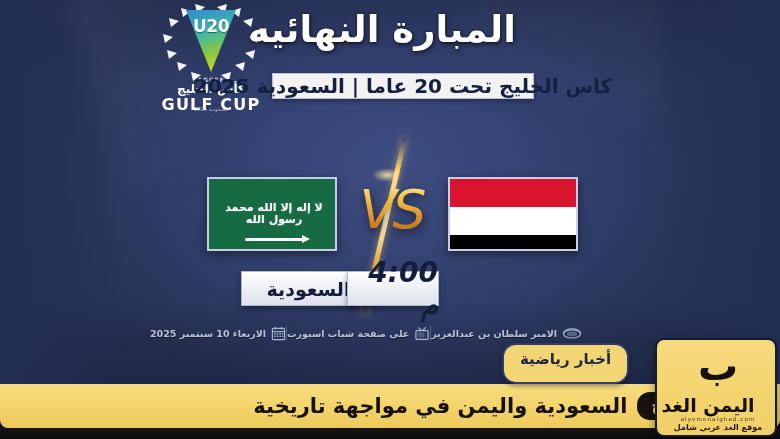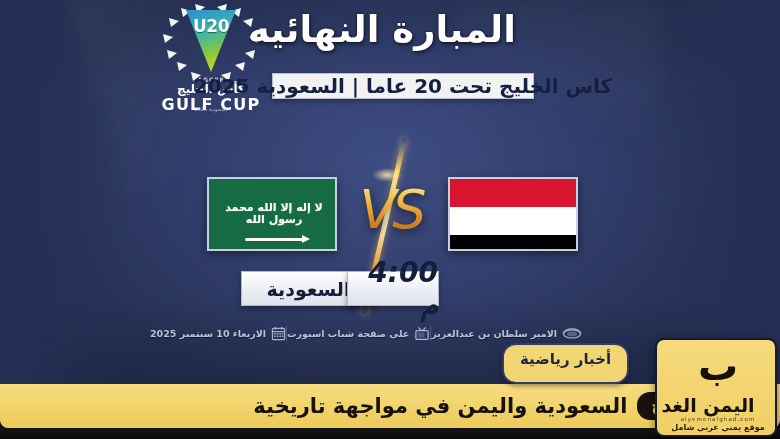--- a/index.html
+++ b/index.html
@@ -377,16 +377,16 @@
   <div id="banner-shade"></div>
   <div id="banner">
     <div id="banner-tag">كأس الخليج</div>
     <div id="banner-head">السعودية واليمن في مواجهة تاريخية</div>
   </div>
 
   <div id="brand">
     <div id="brand-mark">ب</div>
     <div id="brand-name">اليمن الغد</div>
     <div id="brand-url">alyemenalghad.com</div>
-    <div id="brand-tag">موقع يمني عربي شامل</div>
+    <div id="brand-tag">موقع الغد عربي شامل</div>
   </div>
 
 </div>
 
 </body></html>

